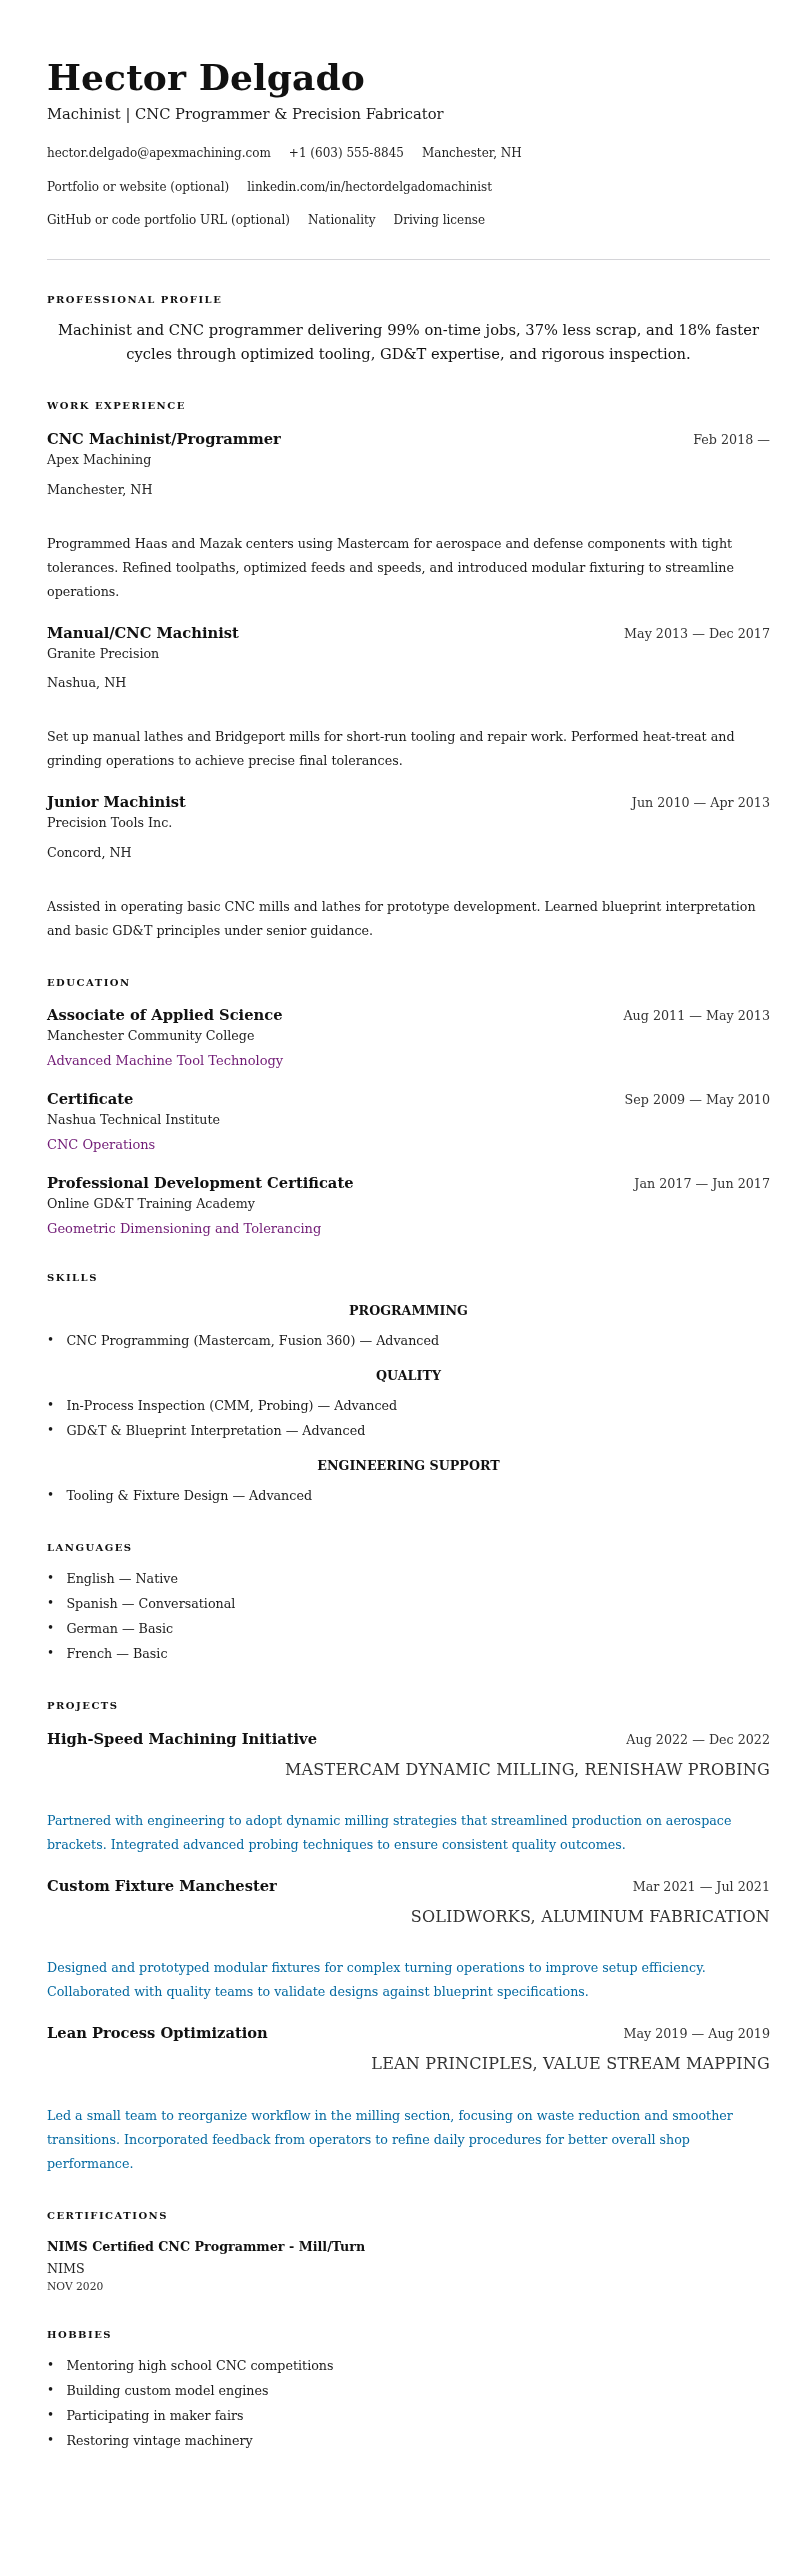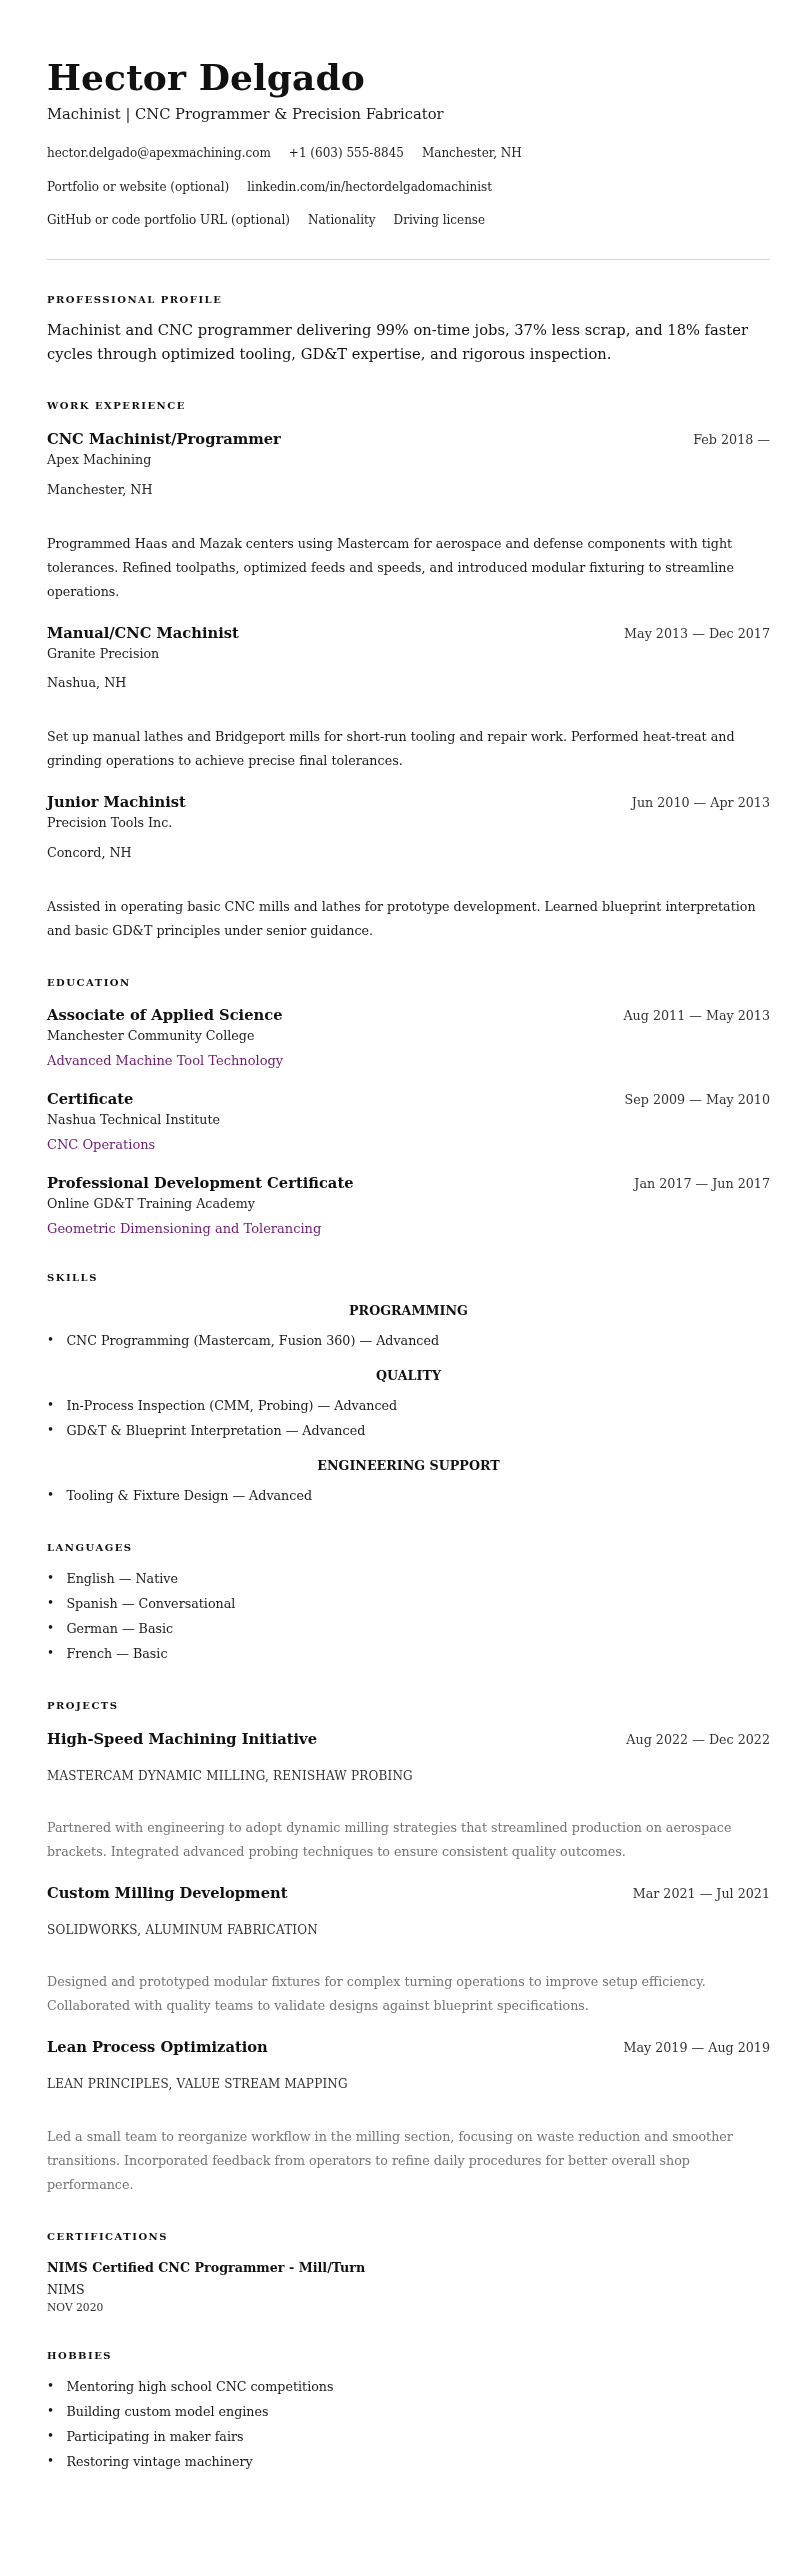--- a/index.html
+++ b/index.html
@@ -15,37 +15,37 @@
   .contact-row { font-size: 12px; line-height: 17.4px; color: #1f1f1f; margin-top: 16px; }
   .contact-row.first { margin-top: 20px; }
   .contact-row span { margin-right: 18px; }
   .divider { border: 0; border-top: 1.3px solid #d4d4d8; margin: 29.5px 0 0 0; }
   .section-title {
     font-size: 10px; font-weight: bold; letter-spacing: 1.5px;
     text-transform: uppercase; margin: 0; line-height: 13.4px;
   }
   .section { margin-top: 33px; }
   .section.first { margin-top: 33px; }
-  .profile-text { font-size: 14.7px; line-height: 24px; margin: 12px 0 0 0; color: #111; }
+  .profile-text { font-size: 14.7px; line-height: 24px; margin: 12px 0 0 0; color: #111; text-align: center; }
   .entry { margin-top: 19px; }
   .entry.first { margin-top: 16px; }
   .entry-head { display: flex; justify-content: space-between; align-items: baseline; gap: 16px; }
   .entry-title { font-size: 14.7px; font-weight: bold; line-height: 20px; }
   .entry-date { font-size: 12.7px; color: #333333; line-height: 20px; }
   .entry-sub { font-size: 12.7px; line-height: 19px; color: #222; }
   .entry-loc { font-size: 12.7px; line-height: 19px; color: #222; margin-top: 10.7px; }
   .entry-desc { font-size: 12.7px; line-height: 24px; color: #1a1a1a; margin: 33px 0 0 0; }
   .edu-sub2 { font-size: 13px; line-height: 19px; color: #701a75; margin-top: 6px; }
   .skill-cat { font-size: 12.7px; font-weight: bold; line-height: 17.4px; margin-top: 14.7px; text-align: center; }
   .skill-cat.first { margin-top: 17.4px; }
   ul.bullets { list-style: none; padding: 0; margin: 8px 0 0 0; }
   ul.bullets li { position: relative; padding-left: 19.4px; font-size: 12.7px; line-height: 25px; color: #1a1a1a; }
   ul.bullets li::before { content: "\2022"; position: absolute; left: 0; top: 0; font-size: 12px; }
-  .proj-tags { font-size: 12px; text-transform: uppercase; color: #333; line-height: 17.4px; margin-top: 18px; letter-spacing: 0.2px; }
-  .proj-desc { font-size: 12.7px; line-height: 24px; color: #737373; margin: 31px 0 0 0; }
+  .proj-tags { font-size: 16px; text-transform: uppercase; color: #333; line-height: 17.4px; margin-top: 11px; letter-spacing: 0.2px; text-align: right; }
+  .proj-desc { font-size: 12.7px; line-height: 24px; color: #0369a1; margin: 31px 0 0 0; }
   .cert-title { font-size: 12.7px; font-weight: bold; line-height: 19px; margin-top: 14.7px; }
   .cert-issuer { font-size: 12.7px; line-height: 19px; color: #222; margin-top: 2.7px; }
   .cert-date { font-size: 10.7px; line-height: 16px; color: #333; text-transform: uppercase; margin-top: 1.3px; }
 </style>
 </head>
 <body>
 
 <div class="page">
 
   <header>
@@ -172,21 +172,21 @@
       <div class="entry-head">
         <span class="entry-title">High-Speed Machining Initiative</span>
         <span class="entry-date">Aug 2022 — Dec 2022</span>
       </div>
       <div class="proj-tags">Mastercam Dynamic Milling, Renishaw Probing</div>
       <p class="proj-desc">Partnered with engineering to adopt dynamic milling strategies that streamlined production on aerospace brackets. Integrated advanced probing techniques to ensure consistent quality outcomes.</p>
     </div>
 
     <div class="entry">
       <div class="entry-head">
-        <span class="entry-title">Custom Milling Development</span>
+        <span class="entry-title">Custom Fixture Manchester</span>
         <span class="entry-date">Mar 2021 — Jul 2021</span>
       </div>
       <div class="proj-tags">SolidWorks, Aluminum Fabrication</div>
       <p class="proj-desc">Designed and prototyped modular fixtures for complex turning operations to improve setup efficiency. Collaborated with quality teams to validate designs against blueprint specifications.</p>
     </div>
 
     <div class="entry">
       <div class="entry-head">
         <span class="entry-title">Lean Process Optimization</span>
         <span class="entry-date">May 2019 — Aug 2019</span>

